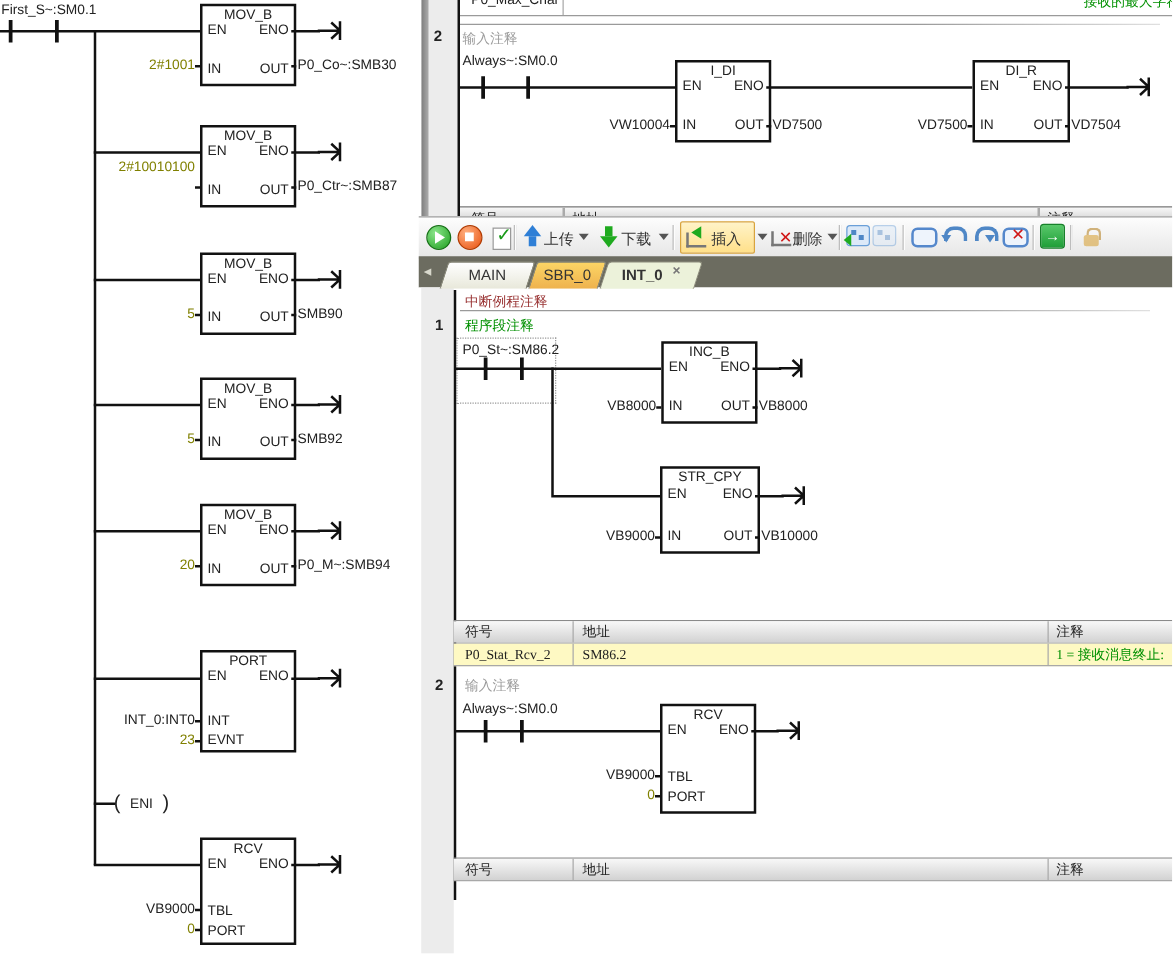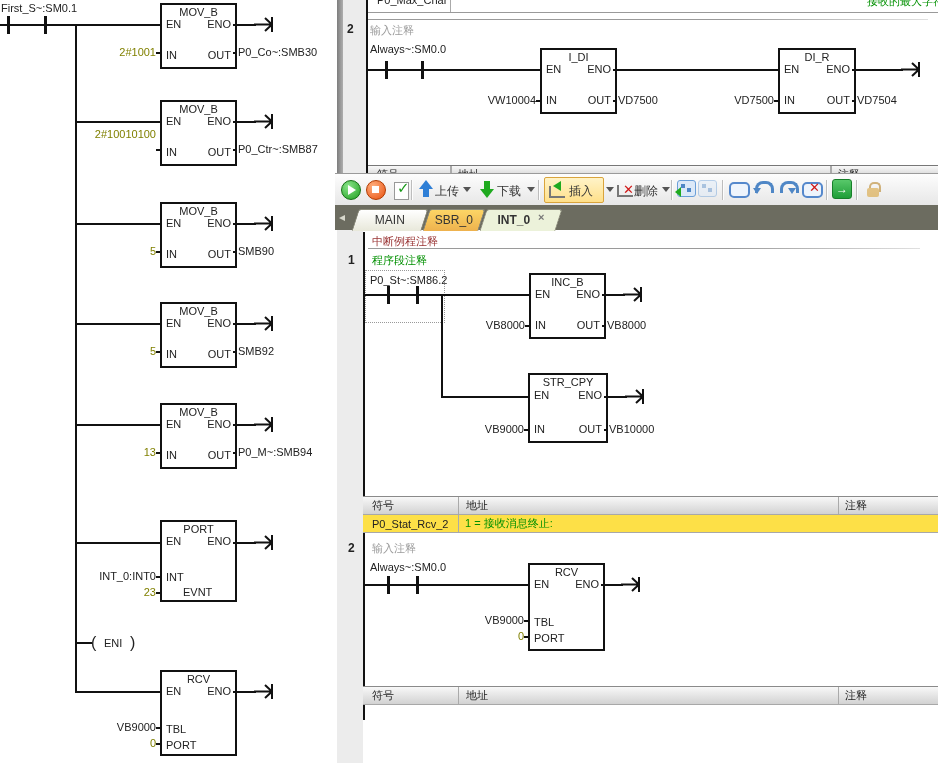--- a/index.html
+++ b/index.html
@@ -18,21 +18,21 @@
   .olv{color:#808000;}
   .grn{color:#009000;}
   .mut{color:#9c9c9c;}
   .pou{color:#993333;text-align:right;}
   .netno{position:absolute;font-size:12px;font-weight:bold;color:#222;}
   .arrow{position:absolute;}
   
   .stbl{position:absolute;border-top:1px solid #8a8a8a;}
   .strow{display:flex;height:17px;font-size:11px;align-items:center;border-bottom:1px solid #a8a8a8;}
   .sthead{background:linear-gradient(#f8f8f8,#d2d2d2);color:#222;}
-  .stdata{background:#fde047;}
+  .stdata{background:#fef9c3;font-family:Liberation Serif, serif;}
   .c1{width:86px;padding-left:9px;border-right:1px solid #aaa;height:100%;display:flex;align-items:center;overflow:hidden;}
   .c2{width:372px;padding-left:7px;border-right:1px solid #aaa;height:100%;display:flex;align-items:center;overflow:hidden;}
   .c3{flex:1;padding-left:6px;height:100%;display:flex;align-items:center;overflow:hidden;white-space:nowrap;}
   
   .toolbar{position:absolute;left:0;top:0;width:603px;height:32px;background:linear-gradient(#fdfdfd,#e6e6e6);border-top:1px solid #9a9a9a;border-bottom:1px solid #cfcfcf;}
   .tbi{position:absolute;top:4px;width:24px;height:24px;}
   .tsep{position:absolute;top:6px;width:1px;height:20px;background:#bdbdbd;border-right:1px solid #fdfdfd;}
   .circ{position:absolute;left:1px;top:2px;width:18px;height:18px;border-radius:50%;}
   .cgreen{background:radial-gradient(circle at 35% 30%,#8ae58a,#1f9e1f);border:1px solid #157015;}
   .corange{background:radial-gradient(circle at 35% 30%,#ffb080,#e8500e);border:1px solid #b03a00;}
@@ -150,32 +150,32 @@
       <div class="bt">MOV_B</div>
       <span class="pin" style="left:4px;top:13px;">EN</span>
       <span class="pin" style="right:4px;top:13px;">ENO</span>
       <span class="pin" style="left:4px;top:44px;">IN</span>
       <span class="pin" style="right:4px;top:44px;">OUT</span>
     </div>
     <div class="wire hw" style="left:233px;top:424px;width:23px;"></div>
     <svg class="arrow" style="left:254px;top:415px;" width="24" height="19">
         <path d="M0 9.5 H18 M11 3 L18 9.5 M11 16 L18 9.5 M18 2 V17" stroke="#111" stroke-width="2" fill="none"></path>
       </svg>
-    <span class="lbl olv ra" style="left:60px;top:446px;width:96px;">13</span>
+    <span class="lbl olv ra" style="left:60px;top:446px;width:96px;">20</span>
     <div class="wire hw" style="left:156px;top:452px;width:4px;"></div>
     <div class="wire hw" style="left:233px;top:452px;width:4px;"></div>
     <span class="lbl" style="left:238px;top:446px;">P0_M~:SMB94</span>
 
     <div class="wire hw" style="left:75px;top:542px;width:85px;"></div>
     <div class="blk" style="left:160px;top:520px;width:73px;height:78px;">
       <div class="bt">PORT</div>
       <span class="pin" style="left:4px;top:13px;">EN</span>
       <span class="pin" style="right:4px;top:13px;">ENO</span>
       <span class="pin" style="left:4px;top:49px;">INT</span>
-      <span class="pin" style="left:21px;top:64px;">EVNT</span>
+      <span class="pin" style="left:4px;top:64px;">EVNT</span>
     </div>
     <div class="wire hw" style="left:233px;top:542px;width:23px;"></div>
     <svg class="arrow" style="left:254px;top:533px;" width="24" height="19">
         <path d="M0 9.5 H18 M11 3 L18 9.5 M11 16 L18 9.5 M18 2 V17" stroke="#111" stroke-width="2" fill="none"></path>
       </svg>
     <span class="lbl ra" style="left:60px;top:570px;width:96px;">INT_0:INT0</span>
     <div class="wire hw" style="left:156px;top:576px;width:4px;"></div>
     <span class="lbl olv ra" style="left:60px;top:586px;width:96px;">23</span>
     <div class="wire hw" style="left:156px;top:592px;width:4px;"></div>
 
@@ -412,20 +412,23 @@
               <span>地址</span>
             </div>
           <div class="c3">
               <span>注释</span>
             </div>
         </div>
         <div class="strow stdata">
           <div class="c1">
               <span>P0_Stat_Rcv_2</span>
             </div>
+          <div class="c2">
+              <span>SM86.2</span>
+            </div>
           <div class="c3 grn">
               <span>1 = 接收消息终止:</span>
             </div>
         </div>
       </div>
 
       <span class="netno" style="left:13px;top:311px;">2</span>
       <span class="lbl mut" style="left:37px;top:311px;">输入注释</span>
       <span class="lbl" style="left:35px;top:331px;">Always~:SM0.0</span>
       <div class="wire hw" style="left:29px;top:354px;width:164px;"></div>

